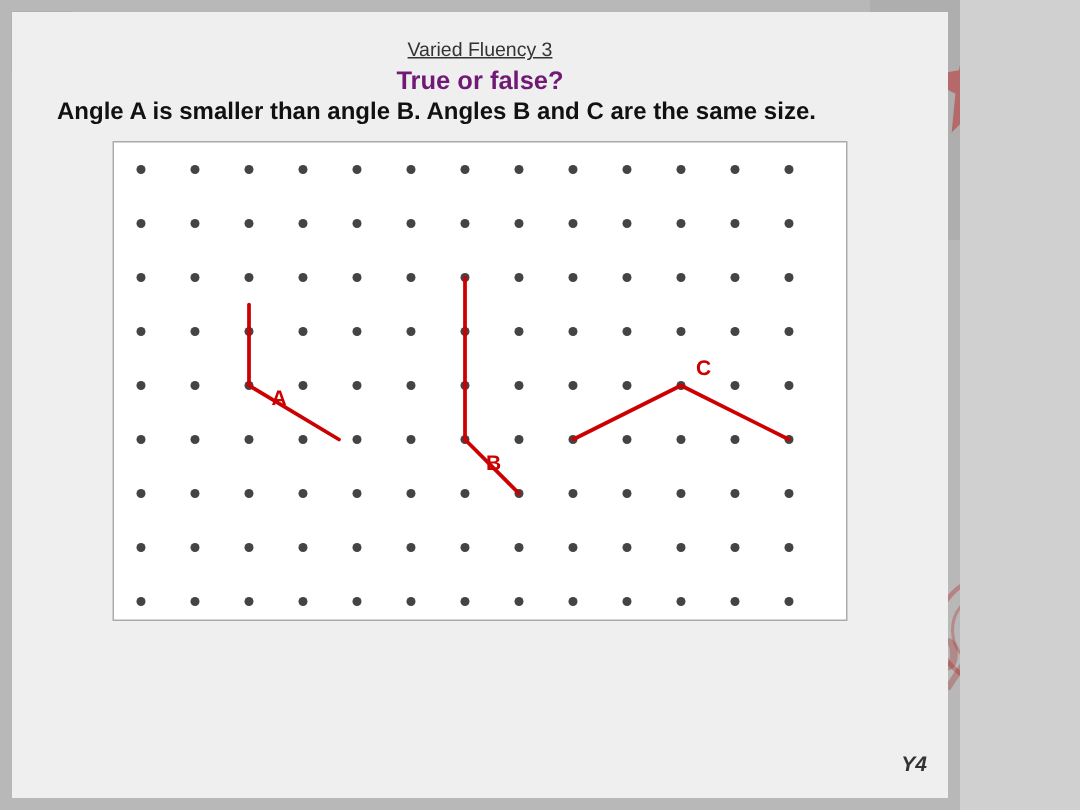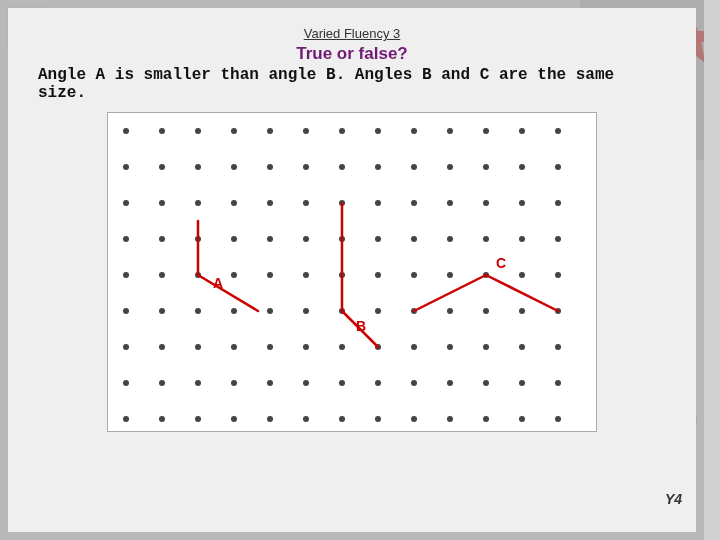--- a/index.html
+++ b/index.html
@@ -8,21 +8,21 @@
       width: 720px;
       height: 540px;
       background: #d0d0d0;
       font-family: Arial, sans-serif;
       overflow: hidden;
       position: relative;
     }
 
     .wrapper {
       position: relative;
-      width: 704px;
+      width: 640px;
       height: 540px;
       overflow: hidden;
     }
 
     .slide-bg {
       position: absolute;
       inset: 0;
       background: #b8b8b8;
     }
 
@@ -77,21 +77,21 @@
 
     <div class="content-area">
 
       <div style="text-align:center; padding: 6px 0 2px 0;">
         <span style="font-size:13px; text-decoration:underline; color:#333; font-family:Arial;">Varied Fluency 3</span>
       </div>
 
       <div style="text-align:center; font-size:17px; font-weight:bold; color:#701a75; font-family:Arial; margin-bottom:2px;">
         <span>True or false?</span>
       </div>
-      <div style="text-align:left; font-size:16px; font-weight:bold; color:#111; font-family:Liberation Mono, monospace; margin-bottom:10px; padding: 0 10px;">
+      <div style="text-align:left; font-size:16px; font-weight:bold; color:#111; font-family:Liberation Sans, sans-serif; margin-bottom:10px; padding: 0 10px;">
         <span>Angle A is smaller than angle B. Angles B and C are the same size.</span>
       </div>
 
       <div class="grid-wrapper">
         <svg width="490" height="320" style="position:absolute;top:0;left:0;">
 
           <circle cx="18" cy="18" r="3" fill="#444"></circle>
           <circle cx="54" cy="18" r="3" fill="#444"></circle>
           <circle cx="90" cy="18" r="3" fill="#444"></circle>
           <circle cx="126" cy="18" r="3" fill="#444"></circle>
@@ -230,18 +230,18 @@
           <line x1="378" y1="162" x2="306" y2="198" stroke="#cc0000" stroke-width="2.5" stroke-linecap="round"></line>
           <line x1="378" y1="162" x2="450" y2="198" stroke="#cc0000" stroke-width="2.5" stroke-linecap="round"></line>
 
           <text x="388" y="155" font-family="Arial" font-size="14" font-weight="bold" fill="#cc0000">C</text>
 
         </svg>
       </div>
 
     </div>
 
-    <div style="position:absolute; bottom:24px; right:14px;">
+    <div style="position:absolute; bottom:13px; right:14px;">
       <span style="font-size:14px; font-weight:bold; color:#333; font-style:italic; font-family:Arial;">Y4</span>
     </div>
 
   </div>
 </div>
 
 </body></html>

